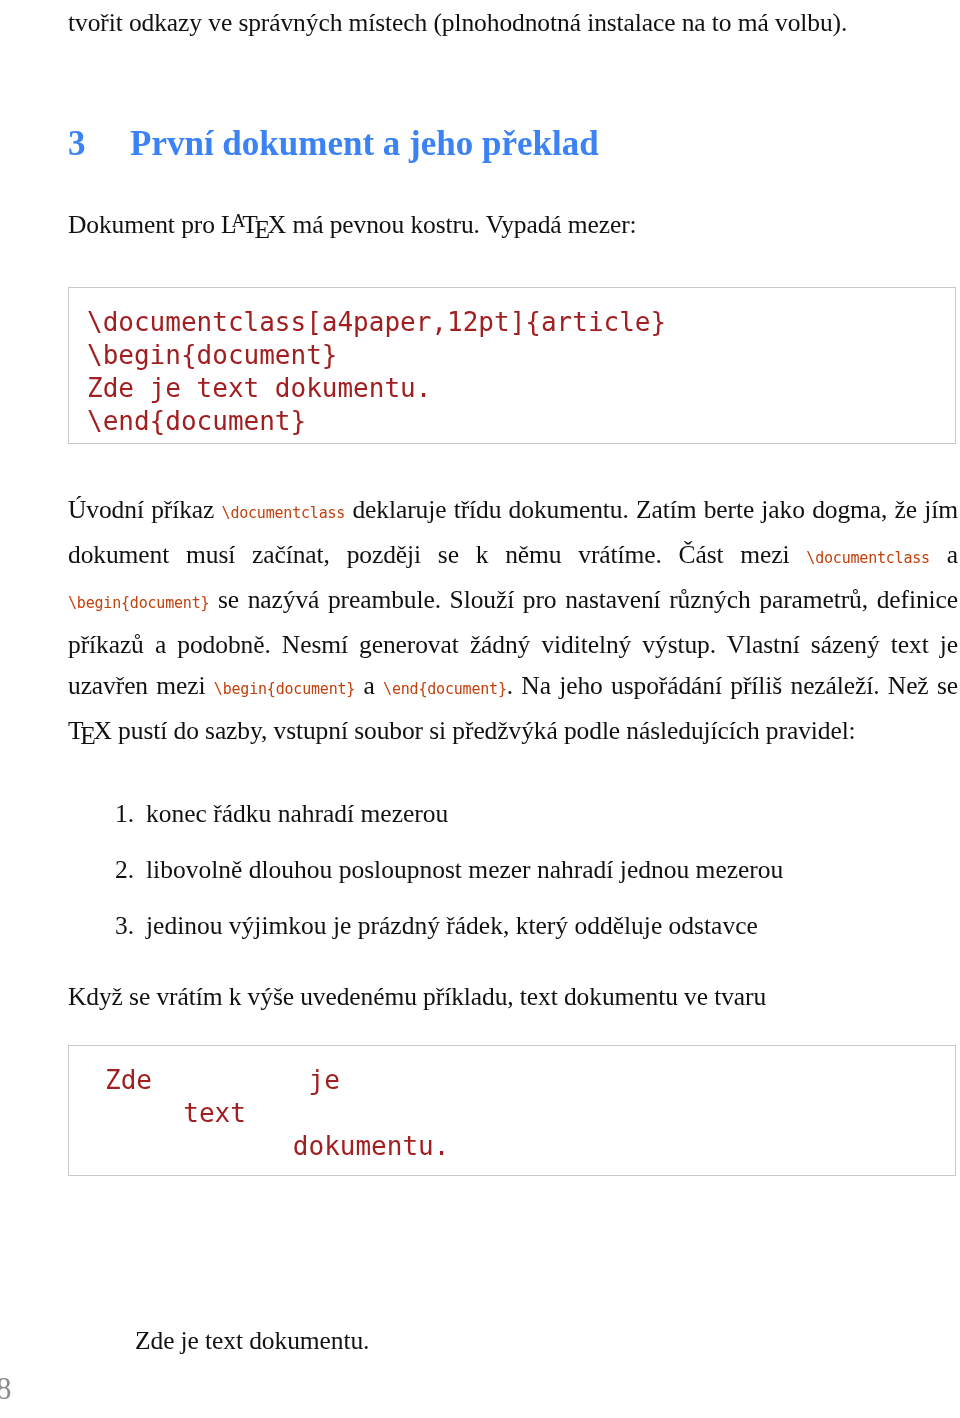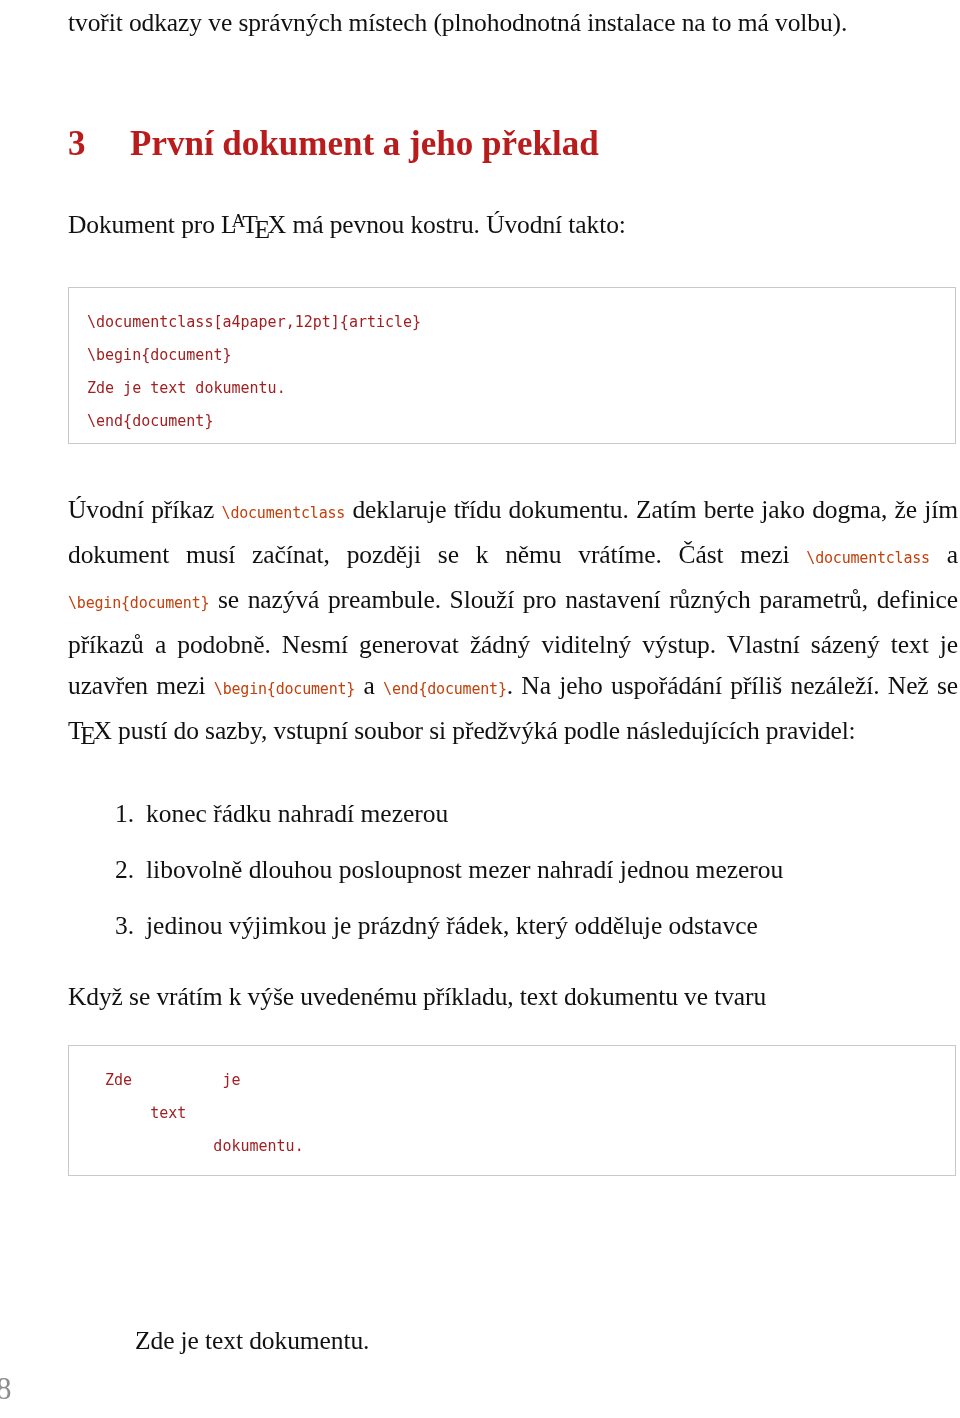--- a/index.html
+++ b/index.html
@@ -39,35 +39,35 @@
 
   
   .heading {
     position: absolute;
     left: 68px;
     top: 122px;
     width: 880px;
     font-size: 35px;
     font-weight: bold;
     line-height: 44px;
-    color: #b91c1c;
+    color: #3b82f6;
   }
   .heading .num {
     display: inline-block;
     width: 62px;
   }
 
   
   .codeblock {
     position: absolute;
     box-sizing: border-box;
     border: 1.5px solid #c9c9c9;
     background: #ffffff;
     font-family: "DejaVu Sans Mono", "Liberation Mono", monospace;
-    font-size: 15px;
+    font-size: 26px;
     line-height: 33px;
     color: #a21f21;
     white-space: pre;
     padding: 18px 0 16px 18px;
   }
 
   code.inl {
     font-family: "DejaVu Sans Mono", "Liberation Mono", monospace;
     font-size: 15px;
     color: #c2410c;
@@ -136,21 +136,21 @@
 
 <div class="page">
 
   <div class="para" style="top: 2px;">tvořit odkazy ve správných místech (plnohodnotná instalace na to má volbu).</div>
 
   <div class="heading">
     <span class="num">3</span><span>První dokument a jeho překlad</span>
   </div>
 
   <div class="para nojust" style="top: 204px;">
-    <span>Dokument pro </span><span class="latex">L<span class="a">A</span><span class="t">T</span><span class="e">E</span>X</span><span> má pevnou kostru. Úvodní takto:</span>
+    <span>Dokument pro </span><span class="latex">L<span class="a">A</span><span class="t">T</span><span class="e">E</span>X</span><span> má pevnou kostru. Vypadá mezer:</span>
   </div>
 
   <div class="codeblock" style="left: 68px; top: 287px; width: 888px; height: 157px;">\documentclass[a4paper,12pt]{article}
 \begin{document}
 Zde je text dokumentu.
 \end{document}</div>
 
   <div class="para" style="top: 489px;">
     <span>Úvodní příkaz </span><code class="inl">\documentclass</code><span> deklaruje třídu dokumentu. Zatím berte jako dogma, že jím dokument musí začínat, později se k němu vrátíme. Část mezi </span><code class="inl">\documentclass</code><span> a </span><code class="inl">\begin{document}</code><span> se nazývá preambule. Slouží pro nastavení různých parametrů, definice příkazů a podobně. Nesmí generovat žádný viditelný výstup. Vlastní sázený text je uzavřen mezi </span><code class="inl">\begin{document}</code><span> a </span><code class="inl">\end{document}</code><span>. Na jeho uspořádání příliš nezáleží. Než se </span><span class="texlogo"><span class="t">T</span><span class="e">E</span>X</span><span> pustí do sazby, vstupní soubor si předžvýká podle následujících pravidel:</span>
   </div>

